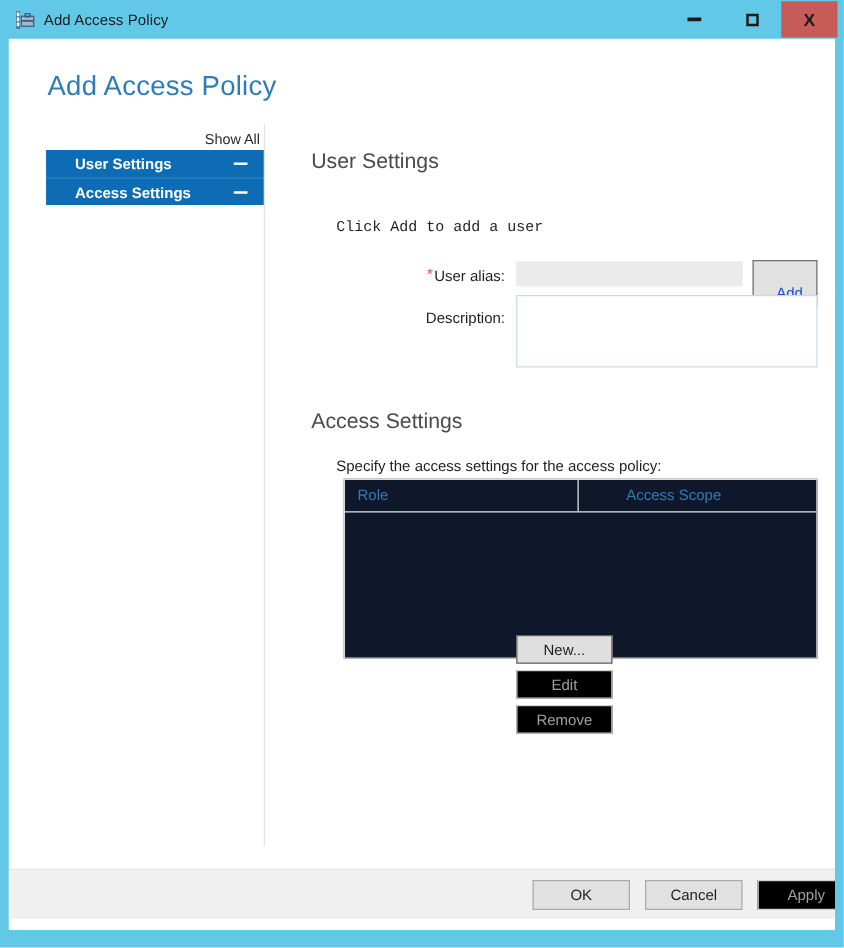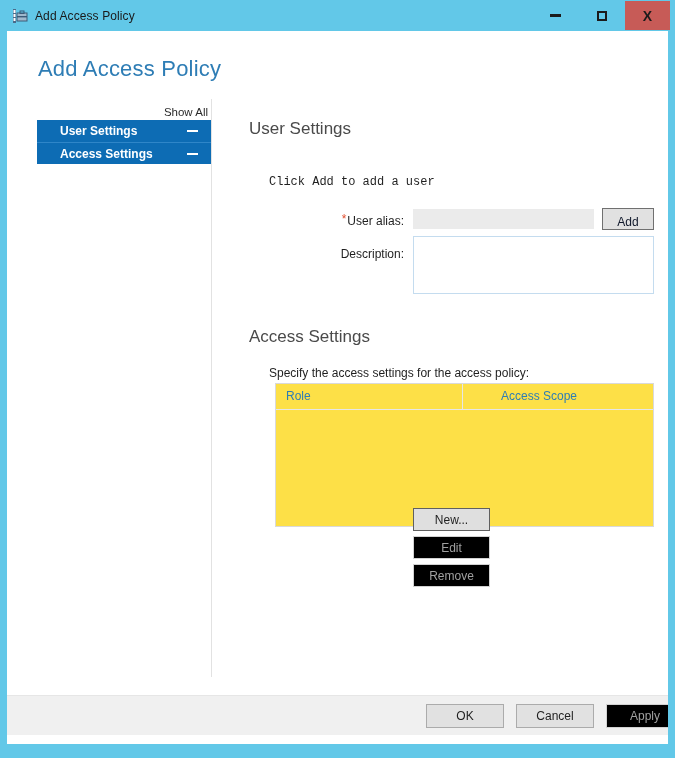--- a/index.html
+++ b/index.html
@@ -233,23 +233,23 @@
     position: absolute;
     top: 177px;
     left: 357px;
     width: 52px;
     height: 22px;
     background: #e1e1e1;
     border: 1px solid #707070;
     box-sizing: border-box;
     font-family: "Liberation Sans", sans-serif;
     font-size: 12px;
-    color: #0f172a;
-    cursor: default;
-    padding: 6px;
+    color: #1d4ed8;
+    cursor: default;
+    padding: 18px;
   }
 
   .desc-input {
     position: absolute;
     top: 205px;
     left: 168px;
     width: 241px;
     height: 58px;
     background: #ffffff;
     border: 1px solid #c4dcef;
@@ -264,21 +264,21 @@
 
   
   .listview {
     position: absolute;
     top: 352px;
     left: 30px;
     width: 379px;
     height: 144px;
     border: 1px solid #d9d9d9;
     box-sizing: border-box;
-    background: #fde047;
+    background: #0f172a;
   }
   .lv-header {
     display: flex;
     height: 25px;
     border-bottom: 1px solid #e6e6e6;
   }
   .lv-col {
     font-size: 12px;
     color: #2e7db5;
     padding: 5px 0 0 10px;

